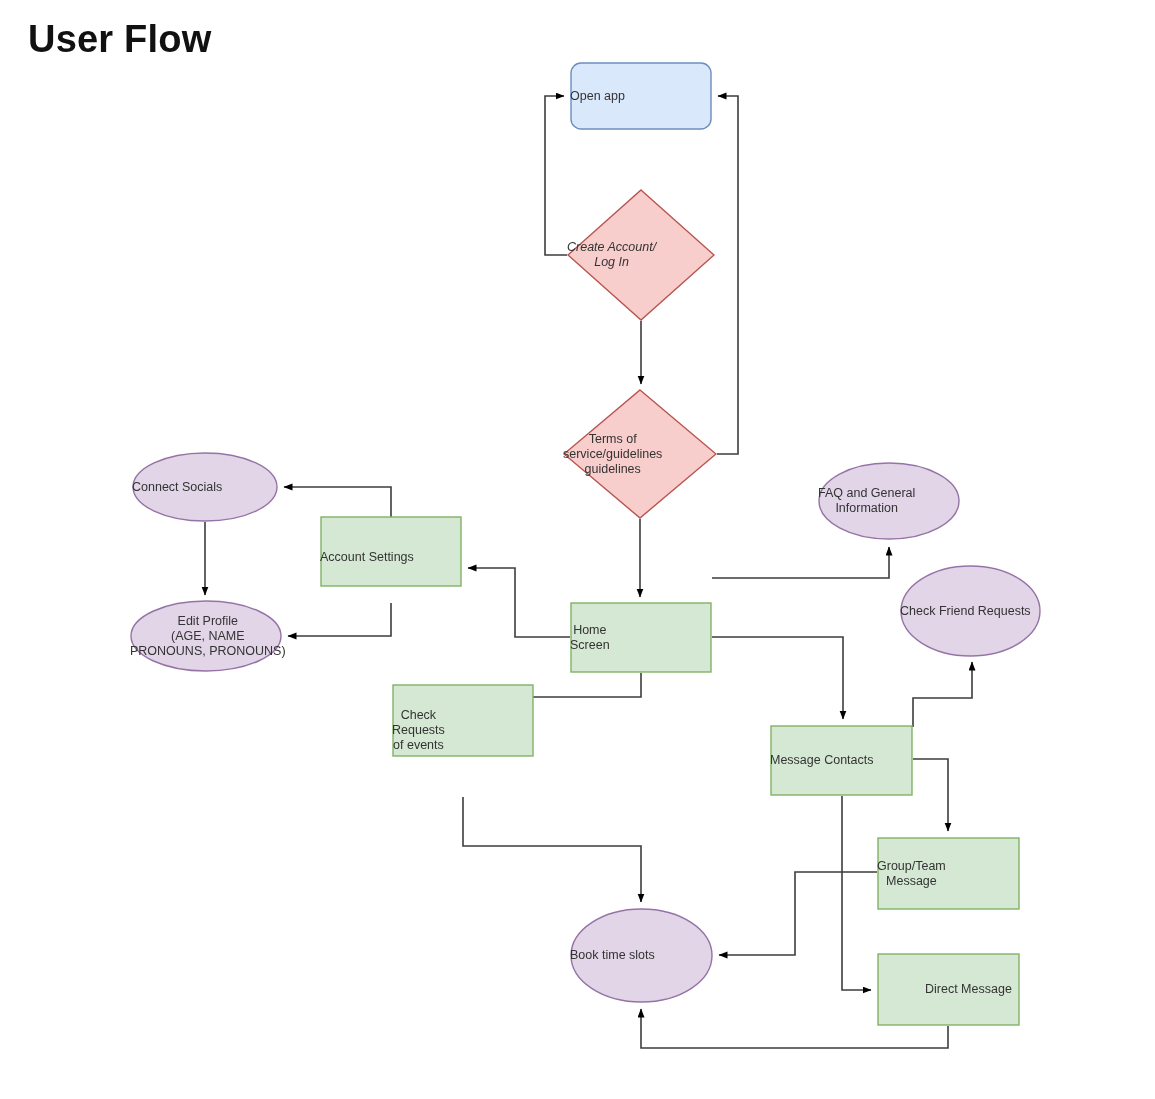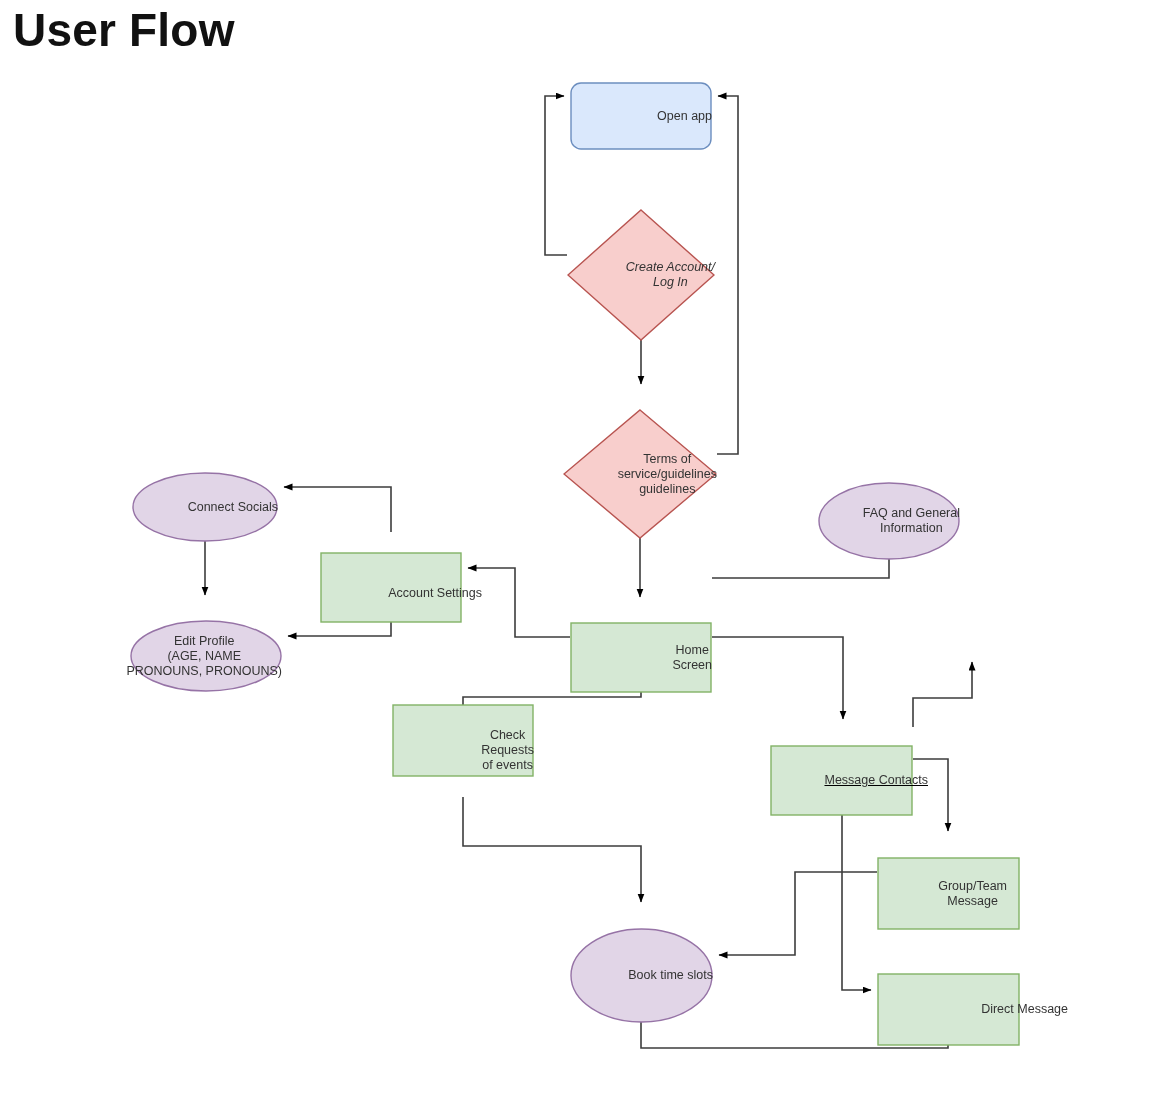--- a/index.html
+++ b/index.html
@@ -12,43 +12,42 @@
     position: relative;
     width: 1155px;
     height: 1099px;
     background: #ffffff;
     overflow: hidden;
   }
   .page-title {
     position: absolute;
     left: 12px;
     top: 2px;
-    font-size: 46px;
+    font-size: 38px;
     font-weight: 700;
     color: #111111;
     letter-spacing: 0.2px;
-    margin: 1px;
+    margin: 16px;
   }
   .edge-layer {
     position: absolute;
     left: 0;
     top: 0;
     width: 1155px;
     height: 1099px;
   }
   .edge {
     fill: none;
     stroke-width: 1.6;
   }
   .node {
     position: absolute;
     display: flex;
     align-items: center;
-    justify-content: flex-end;
-    margin-top: 20px;
+    justify-content: flex-start;
   }
   .node-shape {
     position: absolute;
     left: 0;
     top: 0;
   }
   .node-shape .outline {
     stroke-width: 1.4;
   }
   .node-label {
@@ -127,21 +126,21 @@
     <div class="node" style="left: 130px; top: 600px; width: 152px; height: 72px;">
       <svg class="node-shape" width="152" height="72">
         <ellipse cx="76" cy="36" rx="75" ry="35" class="outline" fill="#e1d5e7" stroke="#9673a6"></ellipse>
       </svg>
       <div class="node-label">
         <div>Edit Profile</div>
         <div>(AGE, NAME</div>
         <div>PRONOUNS, PRONOUNS)</div>
       </div>
     </div>
-    <div class="node" style="left: 320px; top: 532px; width: 142px; height: 82px; padding-left: 20px;">
+    <div class="node" style="left: 320px; top: 516px; width: 142px; height: 82px;">
       <svg class="node-shape" width="142" height="71">
         <rect x="1" y="1" width="140" height="69" class="outline" fill="#d5e8d4" stroke="#82b366"></rect>
       </svg>
       <div class="node-label">
         <div>Account Settings</div>
       </div>
     </div>
     <div class="node" style="left: 570px; top: 602px; width: 142px; height: 71px;">
       <svg class="node-shape" width="142" height="71">
         <rect x="1" y="1" width="140" height="69" class="outline" fill="#d5e8d4" stroke="#82b366"></rect>
@@ -153,31 +152,39 @@
     </div>
     <div class="node" style="left: 818px; top: 462px; width: 142px; height: 78px;">
       <svg class="node-shape" width="142" height="78">
         <ellipse cx="71" cy="39" rx="70" ry="38" class="outline" fill="#e1d5e7" stroke="#9673a6"></ellipse>
       </svg>
       <div class="node-label">
         <div>FAQ and General</div>
         <div>Information</div>
       </div>
     </div>
+    <div class="node" style="left: 900px; top: 565px; width: 141px; height: 92px;">
+      <svg class="node-shape" width="141" height="92">
+        <ellipse cx="70.5" cy="46" rx="69.5" ry="45" class="outline" fill="#e1d5e7" stroke="#9673a6"></ellipse>
+      </svg>
+      <div class="node-label">
+        <div>Check Friend Requests</div>
+      </div>
+    </div>
     <div class="node" style="left: 392px; top: 684px; width: 142px; height: 93px;">
       <svg class="node-shape" width="142" height="73">
         <rect x="1" y="1" width="140" height="71" class="outline" fill="#d5e8d4" stroke="#82b366"></rect>
       </svg>
       <div class="node-label">
         <div>Check</div>
         <div>Requests</div>
         <div>of events</div>
       </div>
     </div>
-    <div class="node" style="left: 770px; top: 725px; width: 158px; height: 71px; text-decoration: underline;">
+    <div class="node" style="left: 770px; top: 725px; width: 158px; height: 71px;">
       <svg class="node-shape" width="143" height="71">
         <rect x="1" y="1" width="141" height="69" class="outline" fill="#d5e8d4" stroke="#82b366"></rect>
       </svg>
       <div class="node-label">
         <div>Message Contacts</div>
       </div>
     </div>
     <div class="node" style="left: 877px; top: 837px; width: 130px; height: 73px;">
       <svg class="node-shape" width="143" height="73">
         <rect x="1" y="1" width="141" height="71" class="outline" fill="#d5e8d4" stroke="#82b366"></rect>

